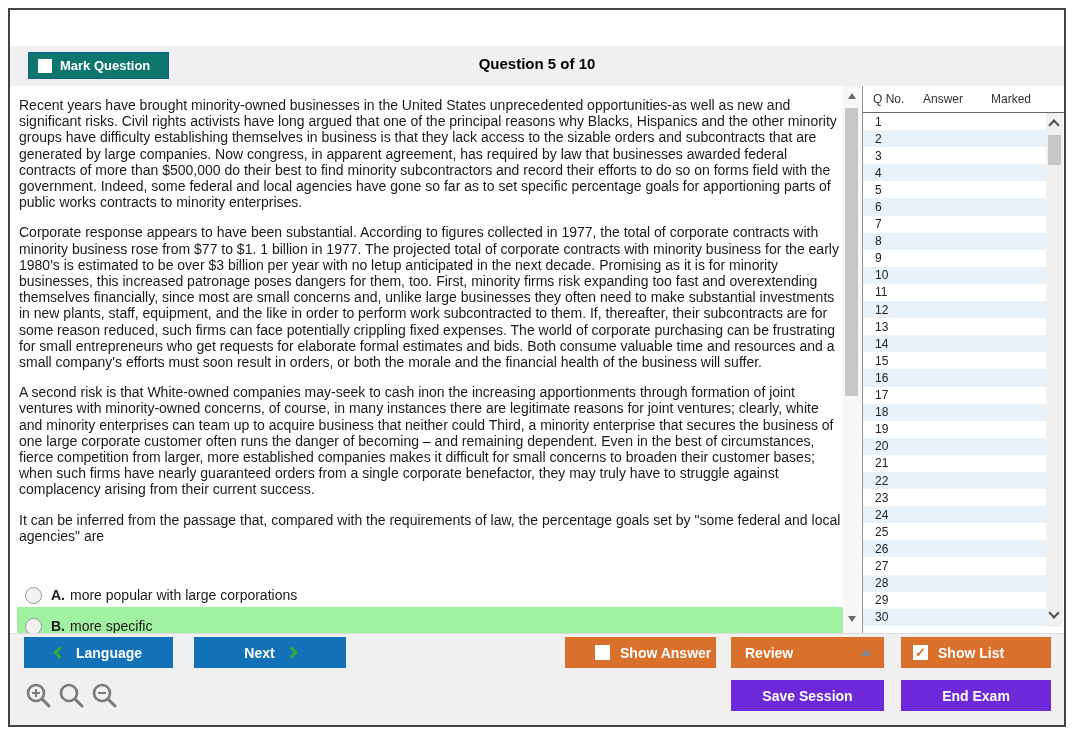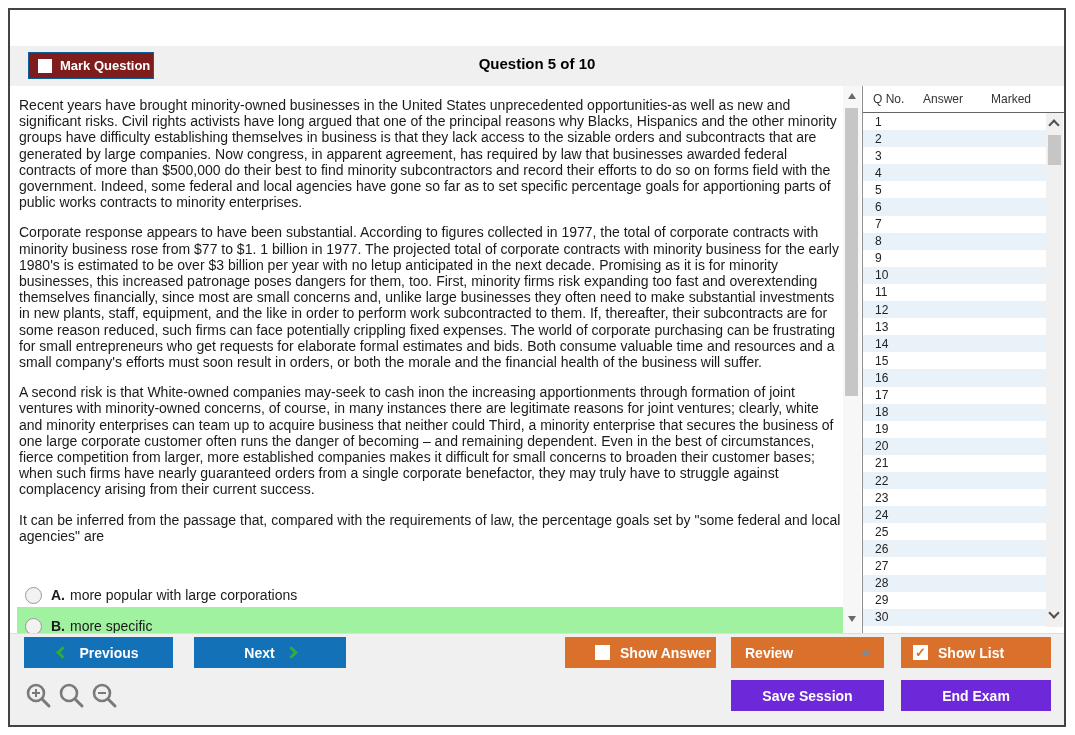--- a/index.html
+++ b/index.html
@@ -12,21 +12,21 @@
   .titlebar { position:absolute; left:0; top:0; width:100%; height:36px; background:#ffffff; }
   .titlebar .title { position:absolute; left:9px; top:11px; font-size:12px; color:#111; white-space:nowrap; }
   .win-controls { position:absolute; right:10px; top:0; height:36px; display:flex; align-items:center; gap:28px; }
   .win-btn { width:26px; height:26px; display:flex; align-items:center; justify-content:center; cursor:default; }
   .min-glyph { width:11px; height:0; border-top:1px solid #5a5a5a; display:inline-block; }
   .max-glyph { width:11px; height:11px; border:1px solid #5a5a5a; display:inline-block; }
   .close-glyph { font-size:14px; color:#5a5a5a; line-height:1; }
 
   
   .headerstrip { position:absolute; left:0; top:36px; width:100%; height:40px; background:#f0f0f0; }
-  .mark-btn { position:absolute; left:18px; top:6px; width:126px; height:27px; background:#7f1d1d;
+  .mark-btn { position:absolute; left:18px; top:6px; width:141px; height:27px; background:#0f766e;
               border:1px solid #0d5f9c; display:flex; align-items:center; gap:8px; padding-left:9px; cursor:pointer; }
   .mark-btn .cb { width:14px; height:14px; background:#ffffff; border:1px solid #ffffff; }
   .mark-btn .lbl { color:#ffffff; font-size:13px; font-weight:bold; }
   .q-counter { position:absolute; left:0; top:9px; width:100%; text-align:center; font-size:15px; font-weight:bold; color:#000; }
 
   
   .content { position:absolute; left:0; top:76px; width:1054px; height:547px; background:#ffffff; overflow:hidden; }
 
   .passage { position:absolute; left:9px; top:11px; width:822px; font-size:14px; line-height:16.2px; color:#1a1a1a; }
   .passage p { margin-bottom:14px; }
@@ -303,21 +303,21 @@
         <span class="sb-thumb"></span>
         <span class="chev chev-down"></span>
       </div>
     </div>
   </div>
 
   <div class="footer">
 
     <div class="btn btn-blue btn-prev">
       <span class="chev-green chev-g-left"></span>
-      <span>Previous</span>
+      <span>Language</span>
     </div>
 
     <div class="btn btn-blue btn-next">
       <span>Next</span>
       <span class="chev-green chev-g-right"></span>
     </div>
 
     <div class="btn btn-orange btn-show-answer">
       <span class="cb-white"></span>
       <span>Show Answer</span>

